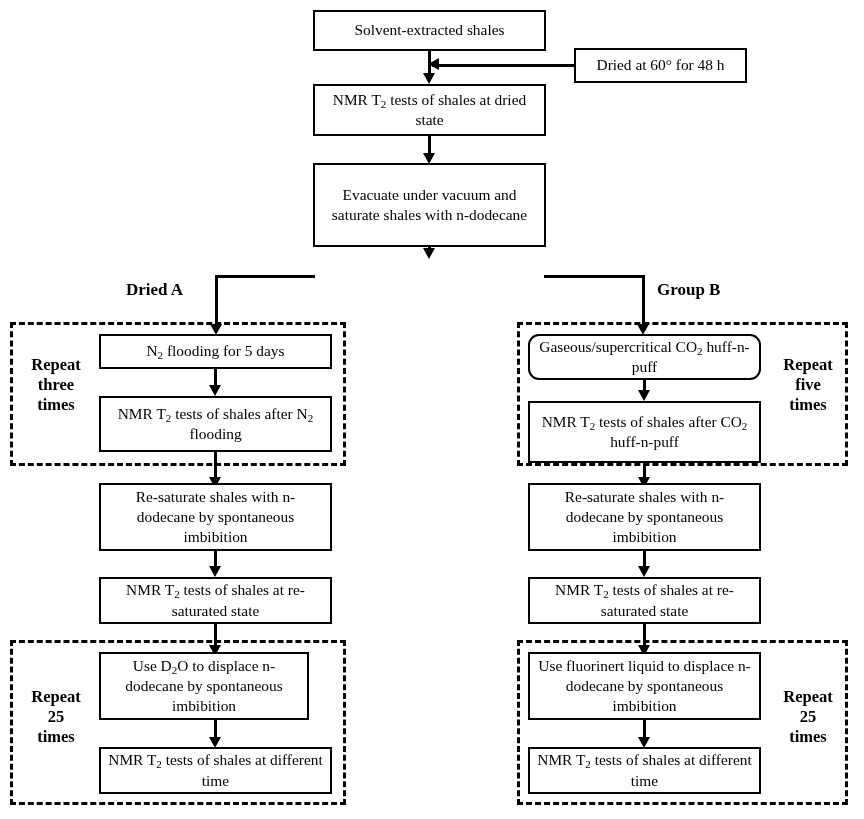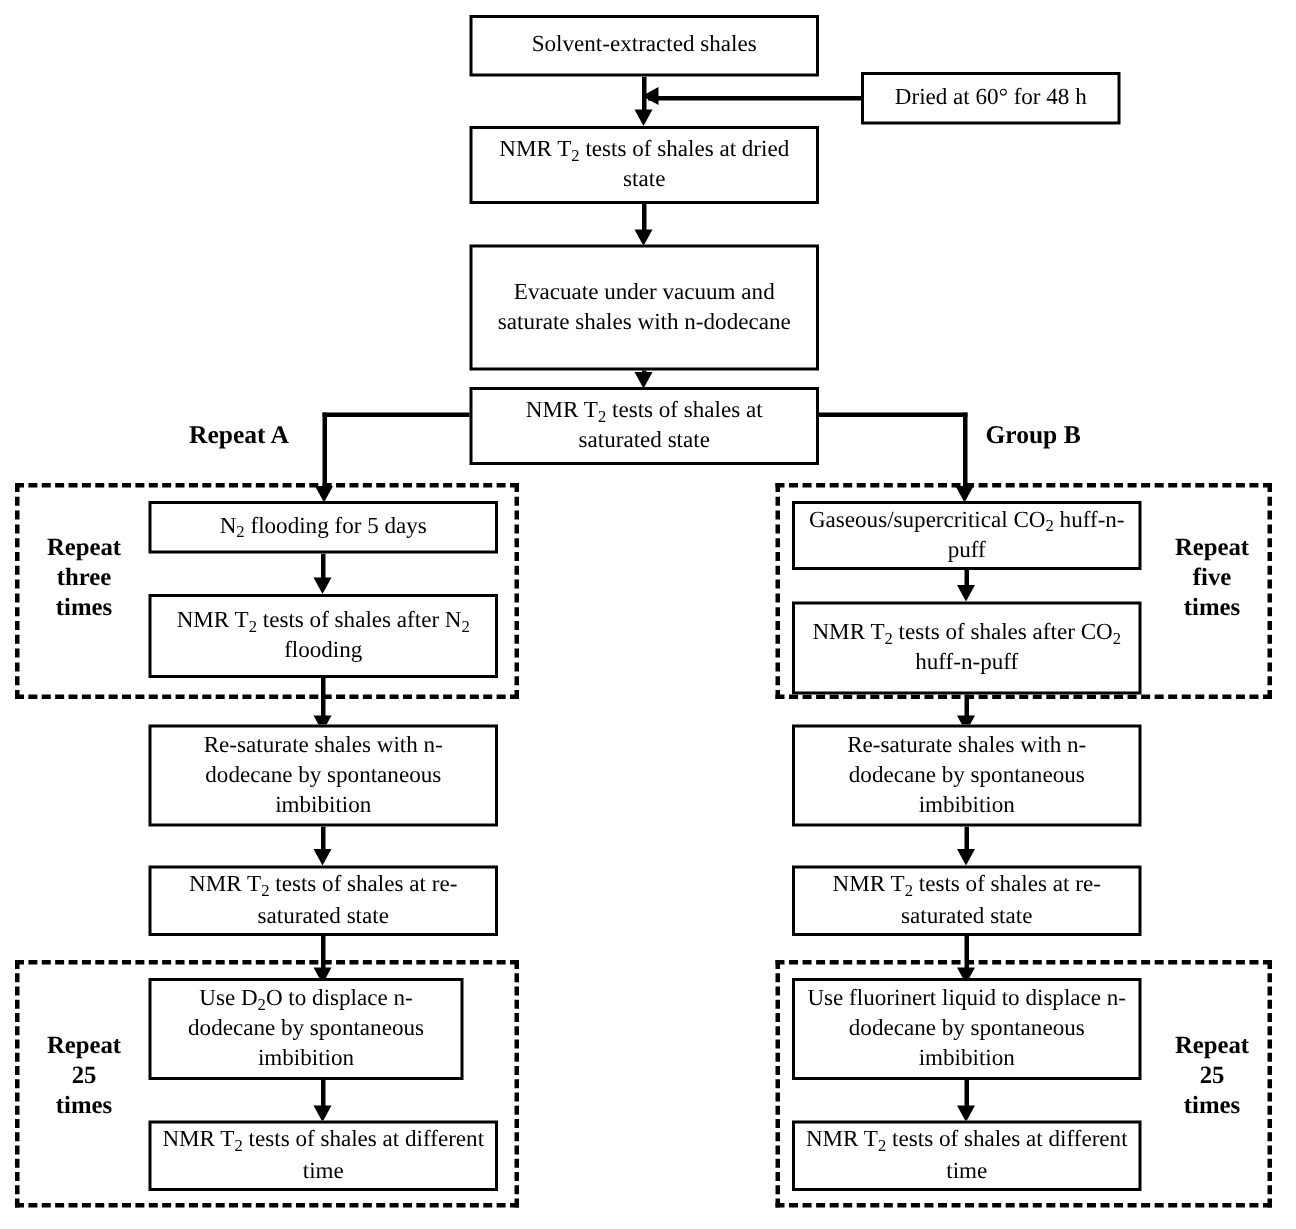--- a/index.html
+++ b/index.html
@@ -98,33 +98,30 @@
   <div class="vline" style="left:428px;top:136px;height:22px;"></div>
   <div class="arrowdown" style="left:423px;top:153px;"></div>
 
   <div class="box" style="left:313px;top:163px;width:233px;height:84px;">
     <span class="txt">Evacuate under vacuum and saturate shales with n-dodecane</span>
   </div>
 
   <div class="vline" style="left:428px;top:231px;height:22px;"></div>
   <div class="arrowdown" style="left:423px;top:248px;"></div>
 
-  <div class="box" style="left:313px;top:258px;width:233px;height:52px;">
-    <span class="txt">NMR T<sub>2</sub> tests of shales at saturated state</span>
-  </div>
 
   <div class="hline" style="left:215px;top:275px;width:100px;"></div>
   <div class="vline" style="left:215px;top:275px;height:54px;"></div>
   <div class="arrowdown" style="left:210px;top:324px;"></div>
 
   <div class="hline" style="left:544px;top:275px;width:101px;"></div>
   <div class="vline" style="left:642px;top:275px;height:54px;"></div>
   <div class="arrowdown" style="left:637px;top:324px;"></div>
 
-  <div class="glabel" style="left:126px;top:280px;">Repeat A</div>
+  <div class="glabel" style="left:126px;top:280px;">Dried A</div>
   <div class="glabel" style="left:657px;top:280px;">Group B</div>
 
   <div class="dashgroup" style="left:10px;top:322px;width:336px;height:144px;"></div>
   <div class="blabel" style="left:18px;top:355px;width:76px;">Repeat
 three
 times</div>
 
   <div class="box" style="left:99px;top:334px;width:233px;height:35px;">
     <span class="txt">N<sub>2</sub> flooding for 5 days</span>
   </div>
@@ -134,21 +131,21 @@
 
   <div class="box" style="left:99px;top:396px;width:233px;height:56px;">
     <span class="txt">NMR T<sub>2</sub> tests of shales after N<sub>2</sub> flooding</span>
   </div>
 
   <div class="dashgroup" style="left:517px;top:322px;width:331px;height:144px;"></div>
   <div class="blabel" style="left:770px;top:355px;width:76px;">Repeat
 five
 times</div>
 
-  <div class="box" style="left:528px;top:334px;width:233px;height:46px;">
+  <div class="box" style="left:528px;top:334px;width:233px;height:46px;border-radius:11px;">
     <span class="txt">Gaseous/supercritical CO<sub>2</sub> huff-n-puff</span>
   </div>
 
   <div class="vline" style="left:643px;top:380px;height:16px;"></div>
   <div class="arrowdown" style="left:638px;top:390px;"></div>
 
   <div class="box" style="left:528px;top:401px;width:233px;height:62px;">
     <span class="txt">NMR T<sub>2</sub> tests of shales after CO<sub>2</sub> huff-n-puff</span>
   </div>
 

